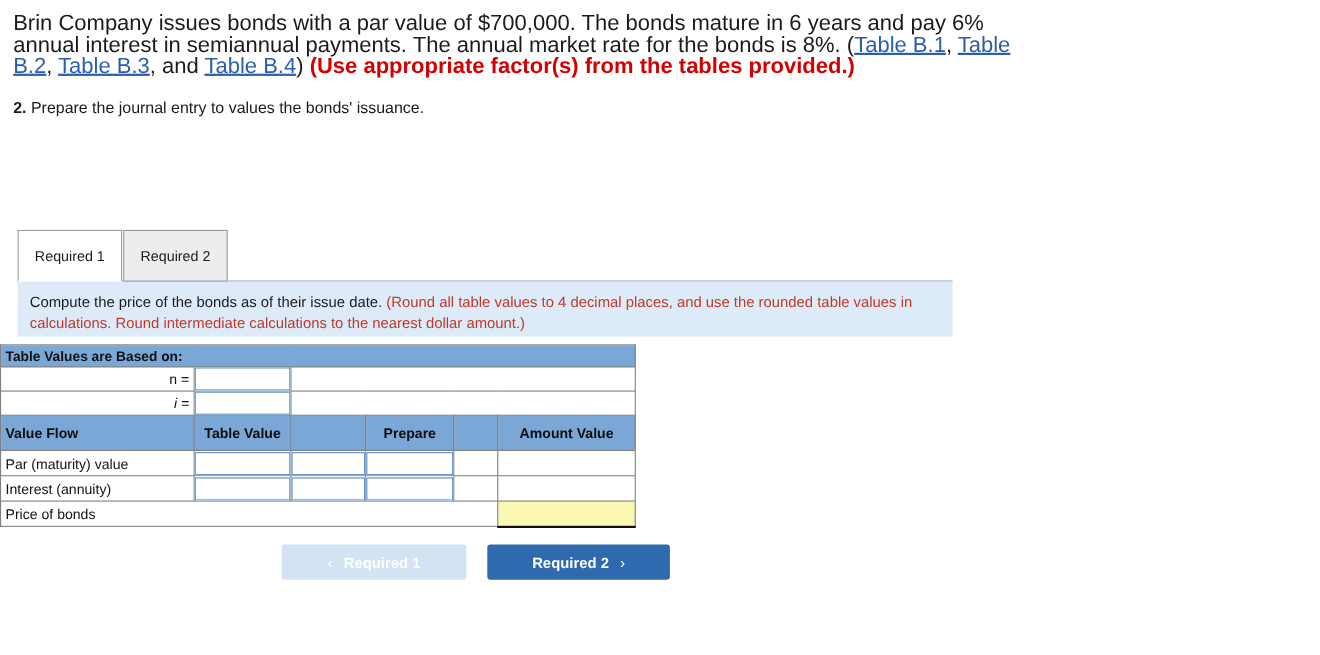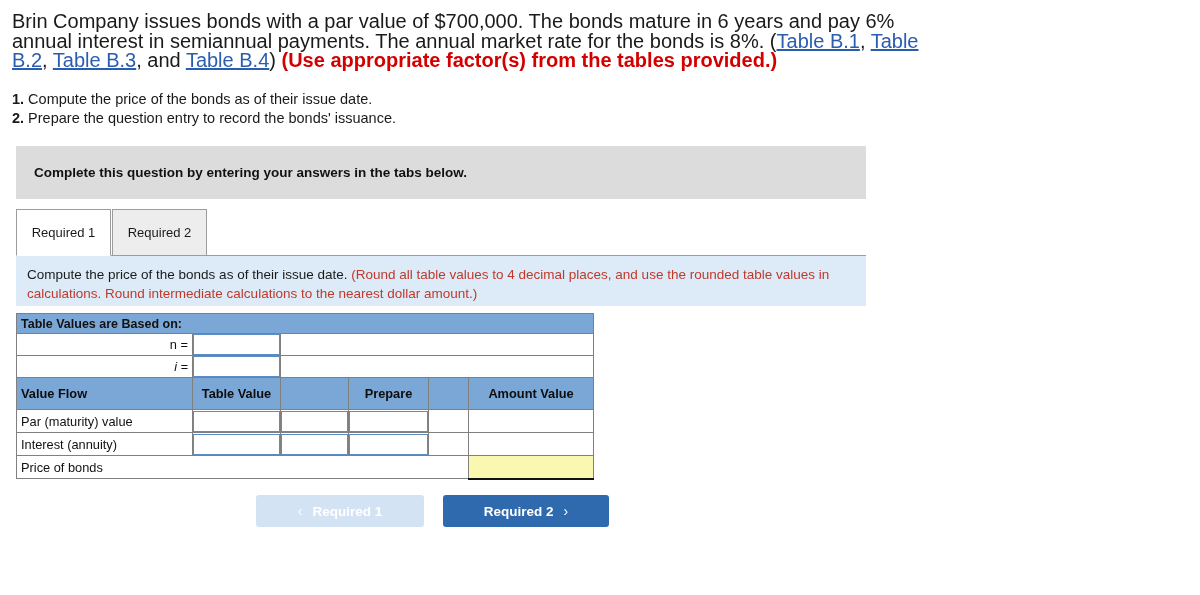--- a/index.html
+++ b/index.html
@@ -123,21 +123,21 @@
     padding: 9px 14px 0 11px;
     font-size: 13.5px;
     line-height: 19px;
     color: #1a1a1a;
   }
   .blue-panel .redital { color: #c0392b; }
 
   
   .wsheet {
     position: absolute;
-    left: 16px;
+    left: 0;
     top: 313px;
     width: 578px;
     border-collapse: collapse;
     table-layout: fixed;
     font-size: 12.8px;
     color: #111111;
   }
   .wsheet td {
     border: 1px solid #808080;
     height: 22px;
@@ -221,27 +221,23 @@
 </head>
 <body>
 
 <div id="page">
 
   <div class="problem">
     <span>Brin Company issues bonds with a par value of $700,000. The bonds mature in 6 years and pay 6% annual interest in semiannual payments. The annual market rate for the bonds is 8%. (</span><a class="tablelink">Table B.1</a><span>, </span><a class="tablelink">Table B.2</a><span>, </span><a class="tablelink">Table B.3</a><span>, and </span><a class="tablelink">Table B.4</a><span>) </span><span class="redbold">(Use appropriate factor(s) from the tables provided.)</span>
   </div>
 
   <div class="reqs">
-    <div><span class="num">1.</span><span> Compute the price of the bonds as of their issue date.</span></div>
-    <div><span class="num">2.</span><span> Prepare the question entry to record the bonds' issuance.</span></div>
-  </div>
-
-  <div class="gray-banner">
-    <span class="gb-text">Complete this question by entering your answers in the tabs below.</span>
-  </div>
+    <div><span class="num">2.</span><span> Prepare the journal entry to values the bonds' issuance.</span></div>
+  </div>
+
 
   <div class="tabstrip">
     <div class="tabline"></div>
     <div class="tab active">
       <span>Required 1</span>
     </div>
     <div class="tab inactive">
       <span>Required 2</span>
     </div>
   </div>

